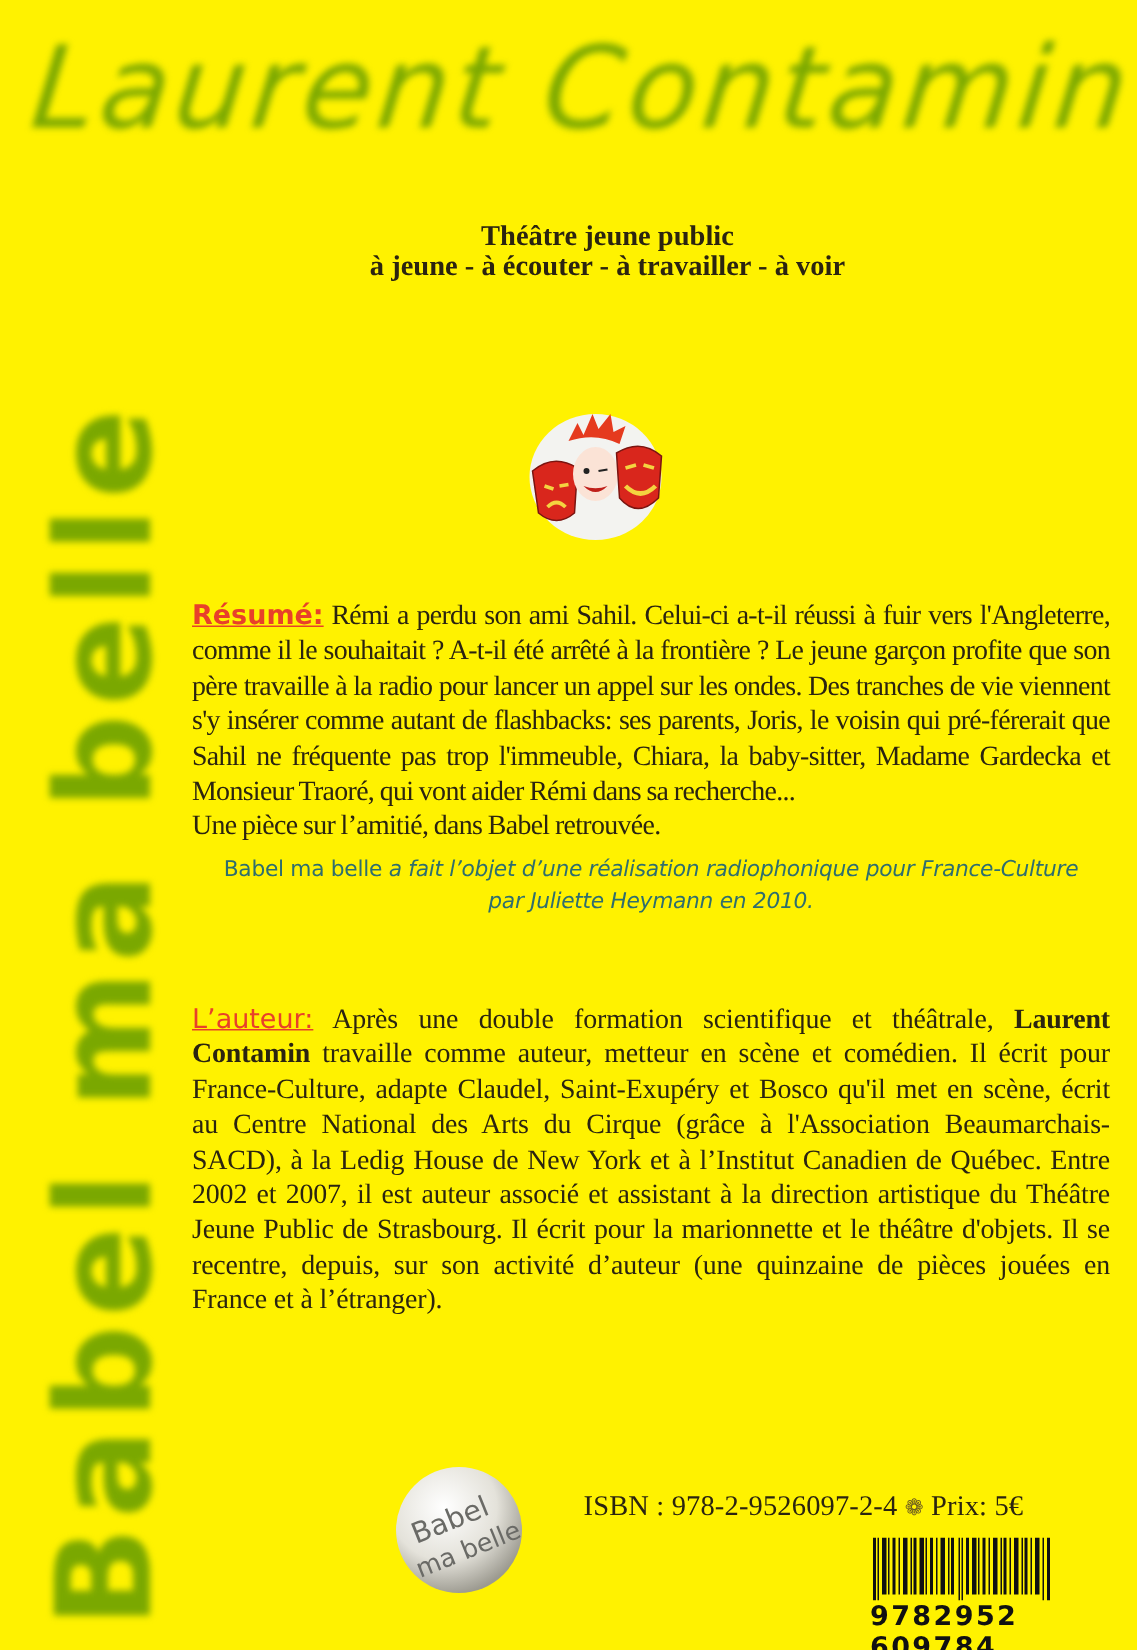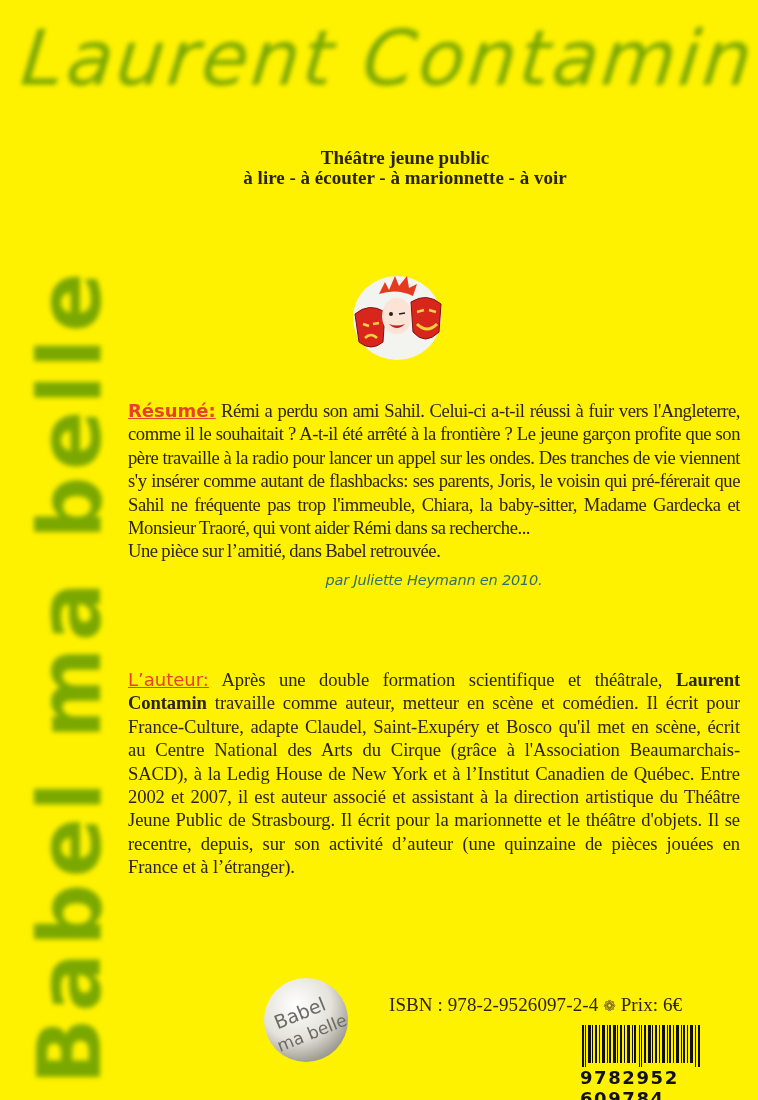--- a/index.html
+++ b/index.html
@@ -74,21 +74,21 @@
   }
 </style>
 </head>
 <body>
 
 <div class="blur-title top-title">Laurent Contamin</div>
 <div class="blur-title side-title">Babel ma belle</div>
 
 <div class="subtitle">
   <div>Théâtre jeune public</div>
-  <div>à lire - à écouter - à marionnette - à voir</div>
+  <div>à jeune - à écouter - à travailler - à voir</div>
 </div>
 
 <svg class="mascot" viewBox="0 0 105 90">
   <ellipse cx="52" cy="46" rx="44" ry="42" fill="#f3f3f0"></ellipse>
 
   <path d="M10 42 q14 -12 30 -2 l-2 30 q-12 10 -24 0 z" fill="#d9261c" stroke="#7a1410" stroke-width="1"></path>
   <path d="M18 52 l6 2 M28 52 l6 -1" stroke="#f4d340" stroke-width="2.5"></path>
   <path d="M20 66 q6 -6 12 0" stroke="#f4d340" stroke-width="2.5" fill="none"></path>
 
   <ellipse cx="52" cy="44" rx="15" ry="18" fill="#fbe3d6"></ellipse>
@@ -101,20 +101,21 @@
   <path d="M72 40 l7 -2 M84 38 l7 2" stroke="#f4d340" stroke-width="2.5"></path>
   <path d="M72 52 q10 10 20 0" stroke="#f4d340" stroke-width="3" fill="none"></path>
 </svg>
 
 <div class="section resume">
   <span class="label-red bold">Résumé:</span><span> Rémi a perdu son ami Sahil. Celui-ci a-t-il réussi à fuir vers l'Angleterre, comme il le souhaitait ? A-t-il été arrêté à la frontière ?  Le jeune garçon profite que son père travaille à la radio pour lancer un appel sur les ondes. Des tranches de vie viennent s'y insérer comme autant de flashbacks: ses parents, Joris, le voisin qui pré-férerait que Sahil ne fréquente pas trop l'immeuble, Chiara, la baby-sitter, Madame Gardecka et Monsieur Traoré, qui vont aider Rémi dans sa recherche...</span>
   <div style="text-align:left">Une pièce sur l’amitié, dans Babel retrouvée.</div>
 </div>
 
 <div class="radio-note">
+  <div><span>Babel ma belle</span><span class="it"> a fait l’objet d’une réalisation radiophonique pour France-Culture</span></div>
   <div class="it">par Juliette Heymann en 2010.</div>
 </div>
 
 <div class="section auteur">
   <span class="label-red">L’auteur:</span><span> Après une double formation scientifique et théâtrale, </span><b>Laurent Contamin</b><span> travaille comme auteur, metteur en scène et comédien. Il écrit pour France-Culture, adapte Claudel, Saint-Exupéry et Bosco qu'il met en scène, écrit au Centre National des Arts du Cirque (grâce à l'Association Beaumarchais-SACD), à la Ledig House de New York et à l’Institut Canadien de Québec. Entre 2002 et 2007, il est auteur associé et assistant à la direction artistique du Théâtre Jeune Public de Strasbourg. Il écrit pour la marionnette et le théâtre d'objets. Il se recentre, depuis, sur son activité d’auteur (une quinzaine de pièces jouées en France et à l’étranger).</span>
 </div>
 
 <svg class="logo-ball" viewBox="0 0 88 88">
   <defs>
     <radialGradient id="ballg" cx="38%" cy="32%" r="70%">
@@ -124,21 +125,21 @@
     </radialGradient>
   </defs>
   <circle cx="44" cy="44" r="42" fill="url(#ballg)"></circle>
   <text x="14" y="42" transform="rotate(-22 44 44)" font-family="DejaVu Sans, sans-serif" font-size="19" fill="#6a6a66">Babel</text>
   <text x="8" y="64" transform="rotate(-22 44 44)" font-family="DejaVu Sans, sans-serif" font-size="17" fill="#6a6a66">ma belle</text>
 </svg>
 
 <div class="isbn">
   <span>ISBN : 978-2-9526097-2-4</span>
   <span style="font-size:15px;color:#6b5a20">❁</span>
-  <span>Prix: 6€</span>
+  <span>Prix: 5€</span>
 </div>
 
 <svg class="barcode" viewBox="0 0 120 42" preserveAspectRatio="none">
   <g fill="#111">
     <rect x="0" y="0" width="2" height="42"></rect>
       <rect x="3" y="0" width="1" height="42"></rect>
     <rect x="6" y="0" width="3" height="38"></rect>
       <rect x="10" y="0" width="1" height="38"></rect>
     <rect x="13" y="0" width="2" height="38"></rect>
       <rect x="17" y="0" width="1" height="38"></rect>

